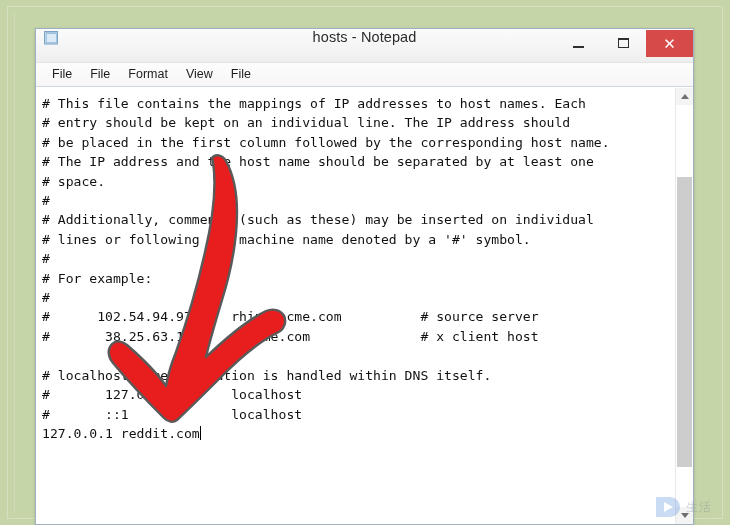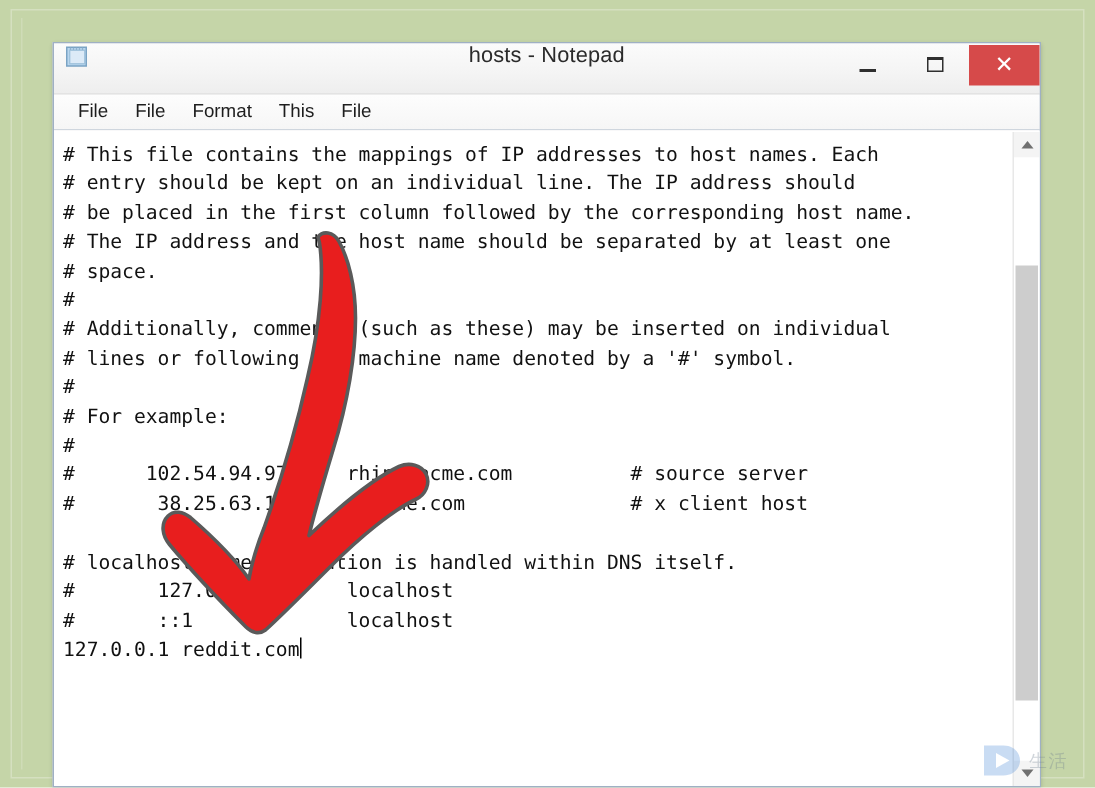--- a/index.html
+++ b/index.html
@@ -281,21 +281,21 @@
       <div class="win-btn" id="close-button">
         <span class="glyph">✕</span>
       </div>
     </div>
   </div>
 
   <div id="menu-bar">
     <div class="menu-item">File</div>
     <div class="menu-item">File</div>
     <div class="menu-item">Format</div>
-    <div class="menu-item">This</div>
+    <div class="menu-item">View</div>
     <div class="menu-item">File</div>
   </div>
 
   <div id="editor-area">
     <div id="text-surface">
       <div id="text-content"># This file contains the mappings of IP addresses to host names. Each
 # entry should be kept on an individual line. The IP address should
 # be placed in the first column followed by the corresponding host name.
 # The IP address and the host name should be separated by at least one
 # space.

